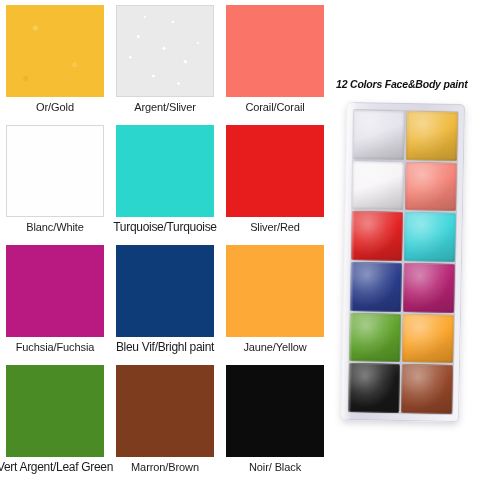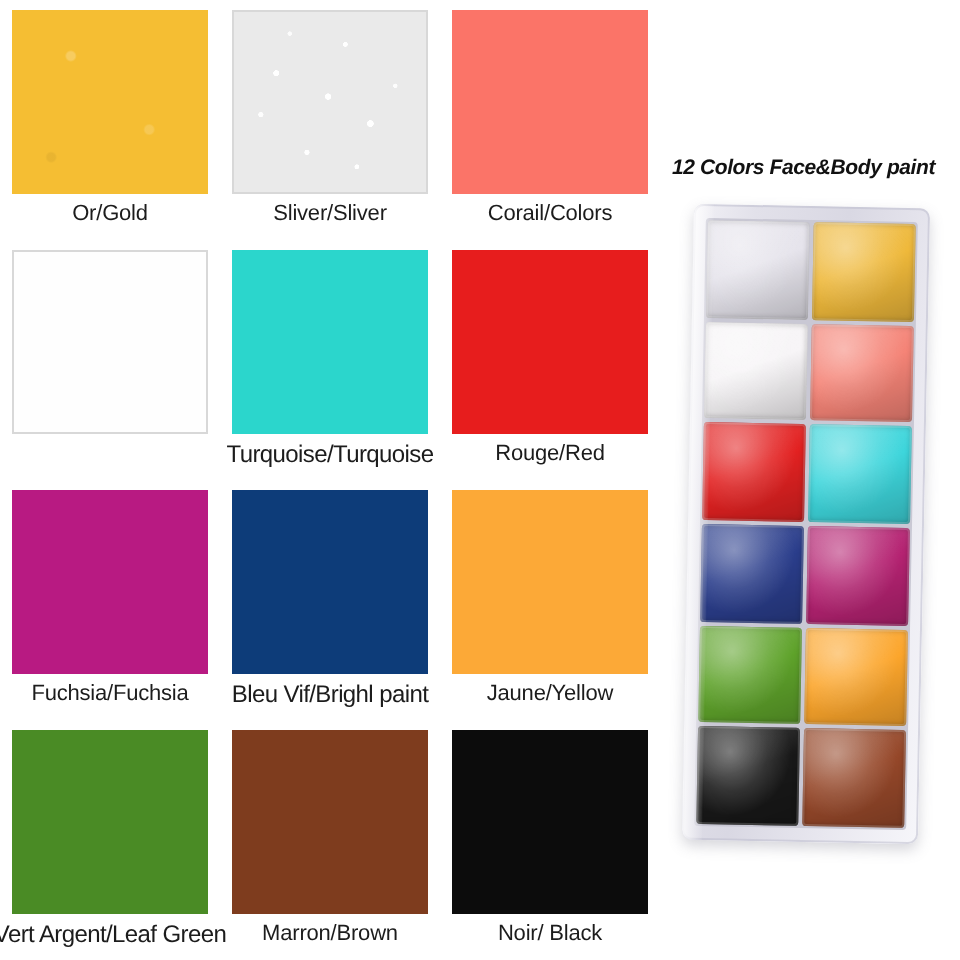--- a/index.html
+++ b/index.html
@@ -168,38 +168,39 @@
 <body>
 
 <div id="swatch-chart">
     <div class="swatch-row">
       <div class="swatch-cell">
         <div class="swatch-chip tex-grain" style="background: rgb(245, 190, 51);"></div>
         <div class="swatch-label">Or/Gold</div>
       </div>
       <div class="swatch-cell">
         <div class="swatch-chip bordered tex-silver"></div>
-        <div class="swatch-label">Sliver/Sliver</div>
+        <div class="swatch-label">Argent/Sliver</div>
       </div>
       <div class="swatch-cell">
         <div class="swatch-chip" style="background: rgb(251, 116, 104);"></div>
-        <div class="swatch-label">Corail/Colors</div>
+        <div class="swatch-label">Corail/Corail</div>
       </div>
     </div>
     <div class="swatch-row">
       <div class="swatch-cell">
         <div class="swatch-chip bordered" style="background: rgb(254, 254, 254);"></div>
+        <div class="swatch-label">Blanc/White</div>
       </div>
       <div class="swatch-cell">
         <div class="swatch-chip" style="background: rgb(43, 214, 204);"></div>
         <div class="swatch-label tight">Turquoise/Turquoise</div>
       </div>
       <div class="swatch-cell">
         <div class="swatch-chip" style="background: rgb(231, 29, 29);"></div>
-        <div class="swatch-label">Rouge/Red</div>
+        <div class="swatch-label">Sliver/Red</div>
       </div>
     </div>
     <div class="swatch-row">
       <div class="swatch-cell">
         <div class="swatch-chip" style="background: rgb(184, 26, 130);"></div>
         <div class="swatch-label">Fuchsia/Fuchsia</div>
       </div>
       <div class="swatch-cell">
         <div class="swatch-chip" style="background: rgb(13, 60, 121);"></div>
         <div class="swatch-label tight">Bleu Vif/Brighl paint</div>

